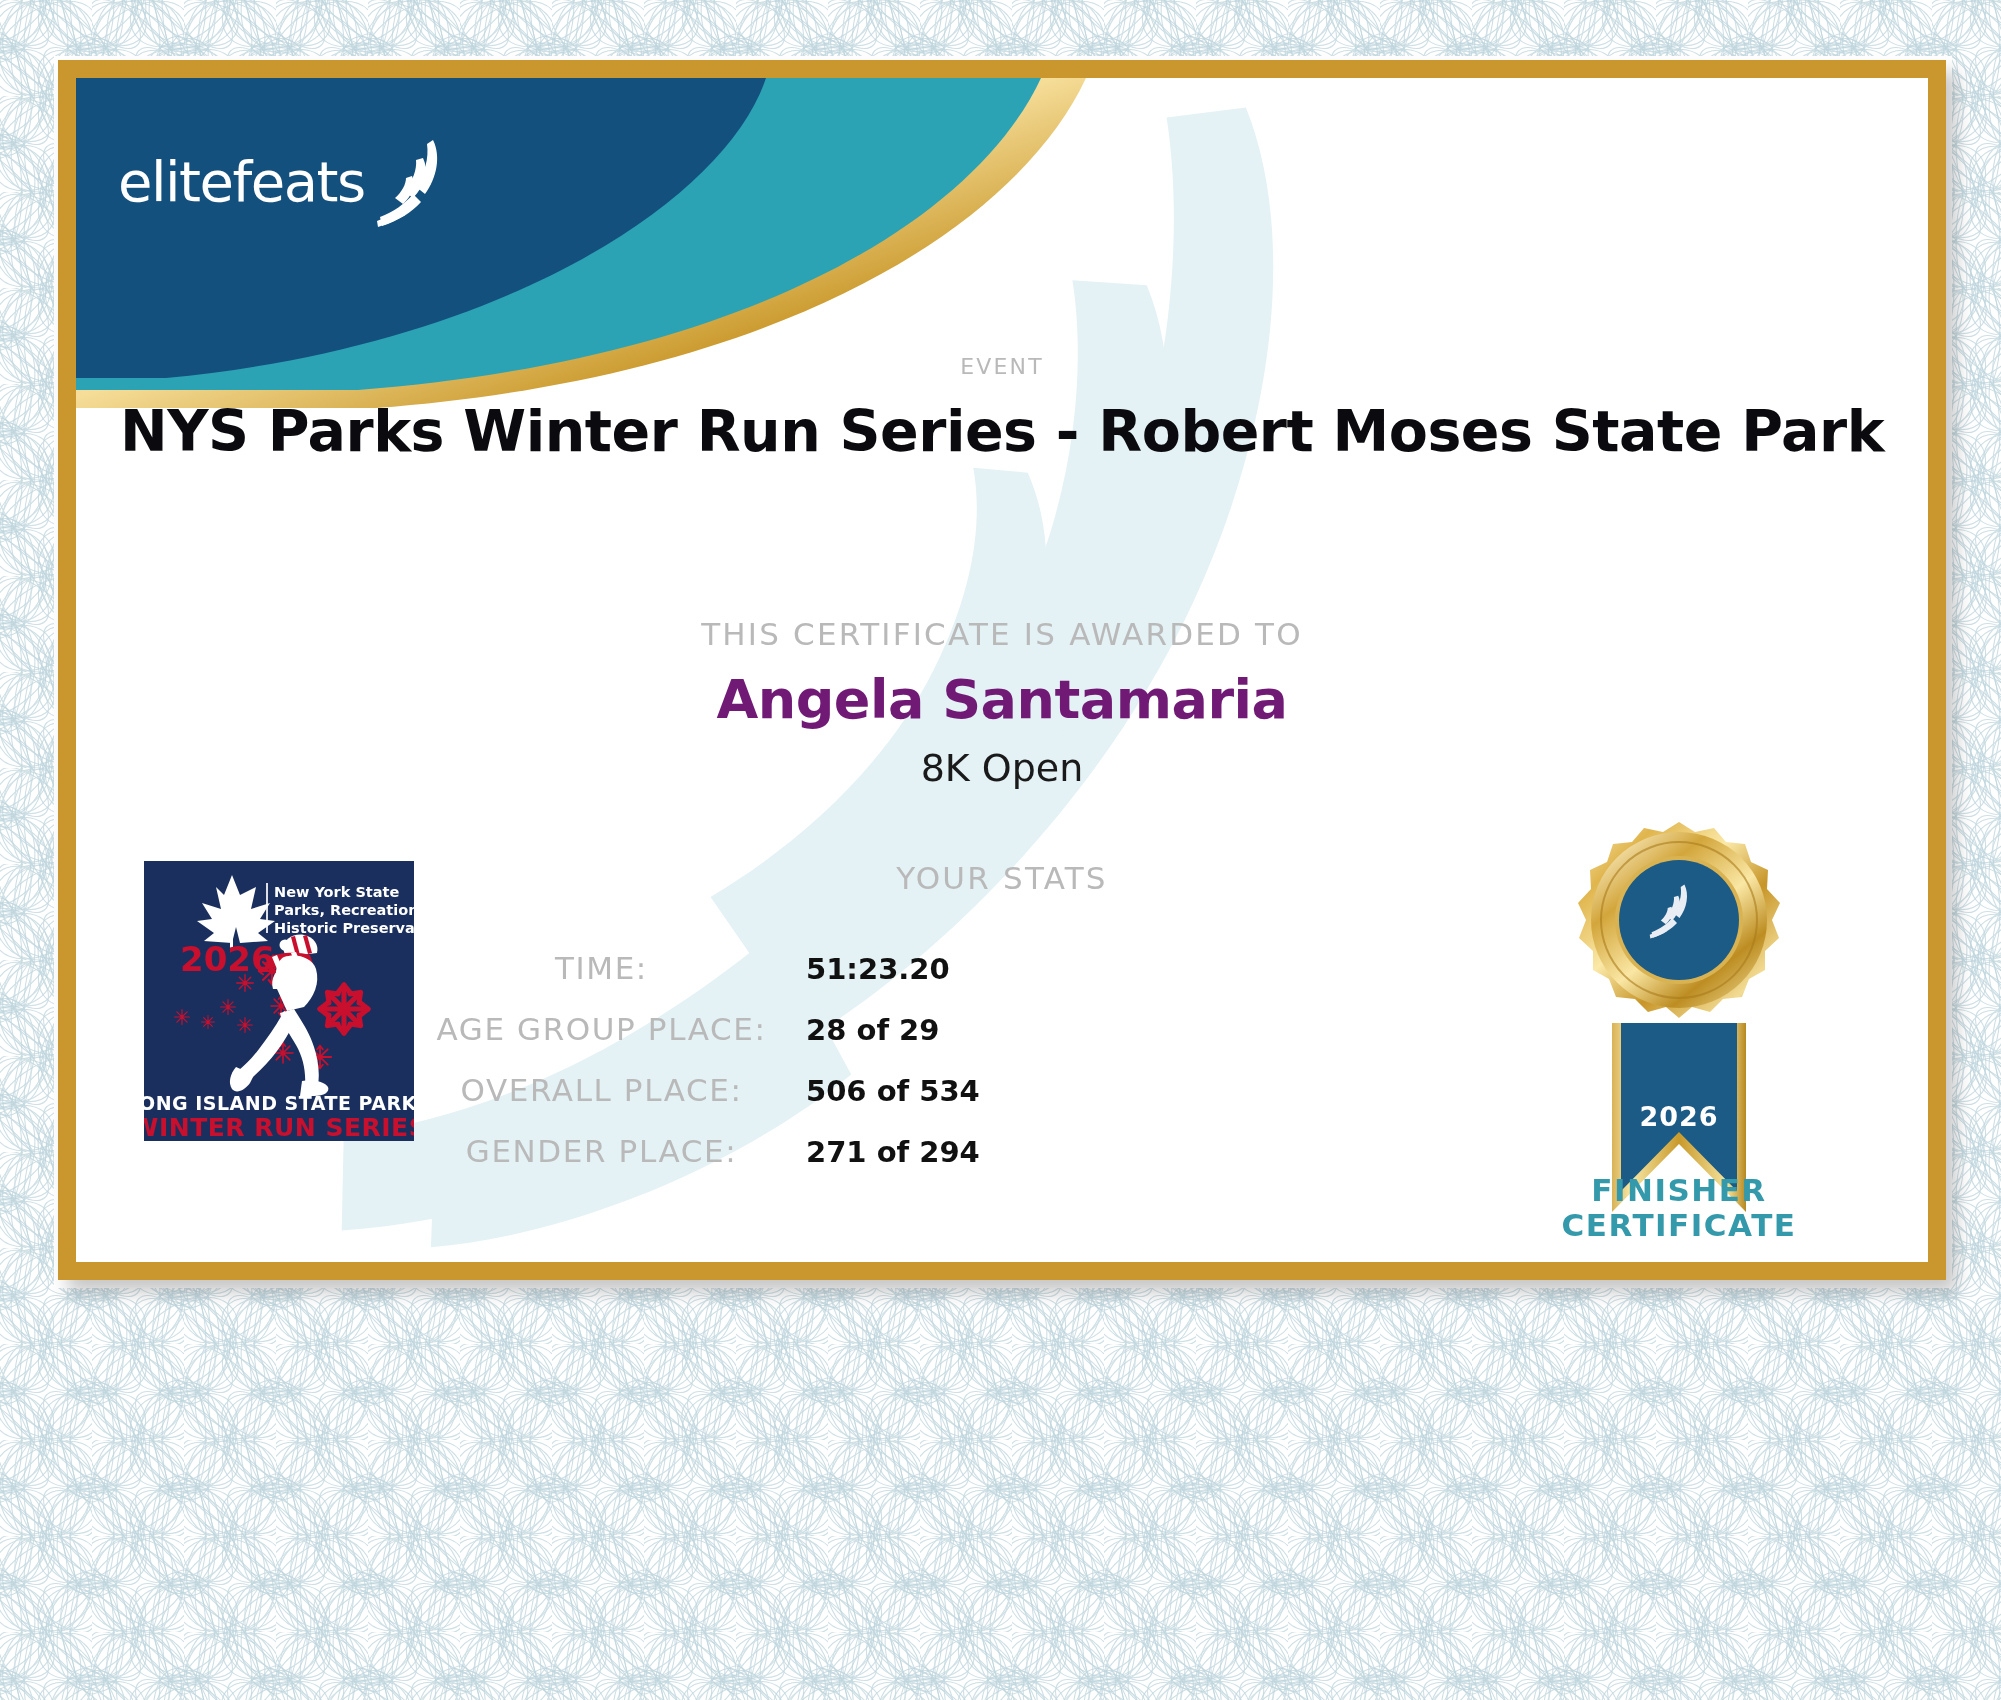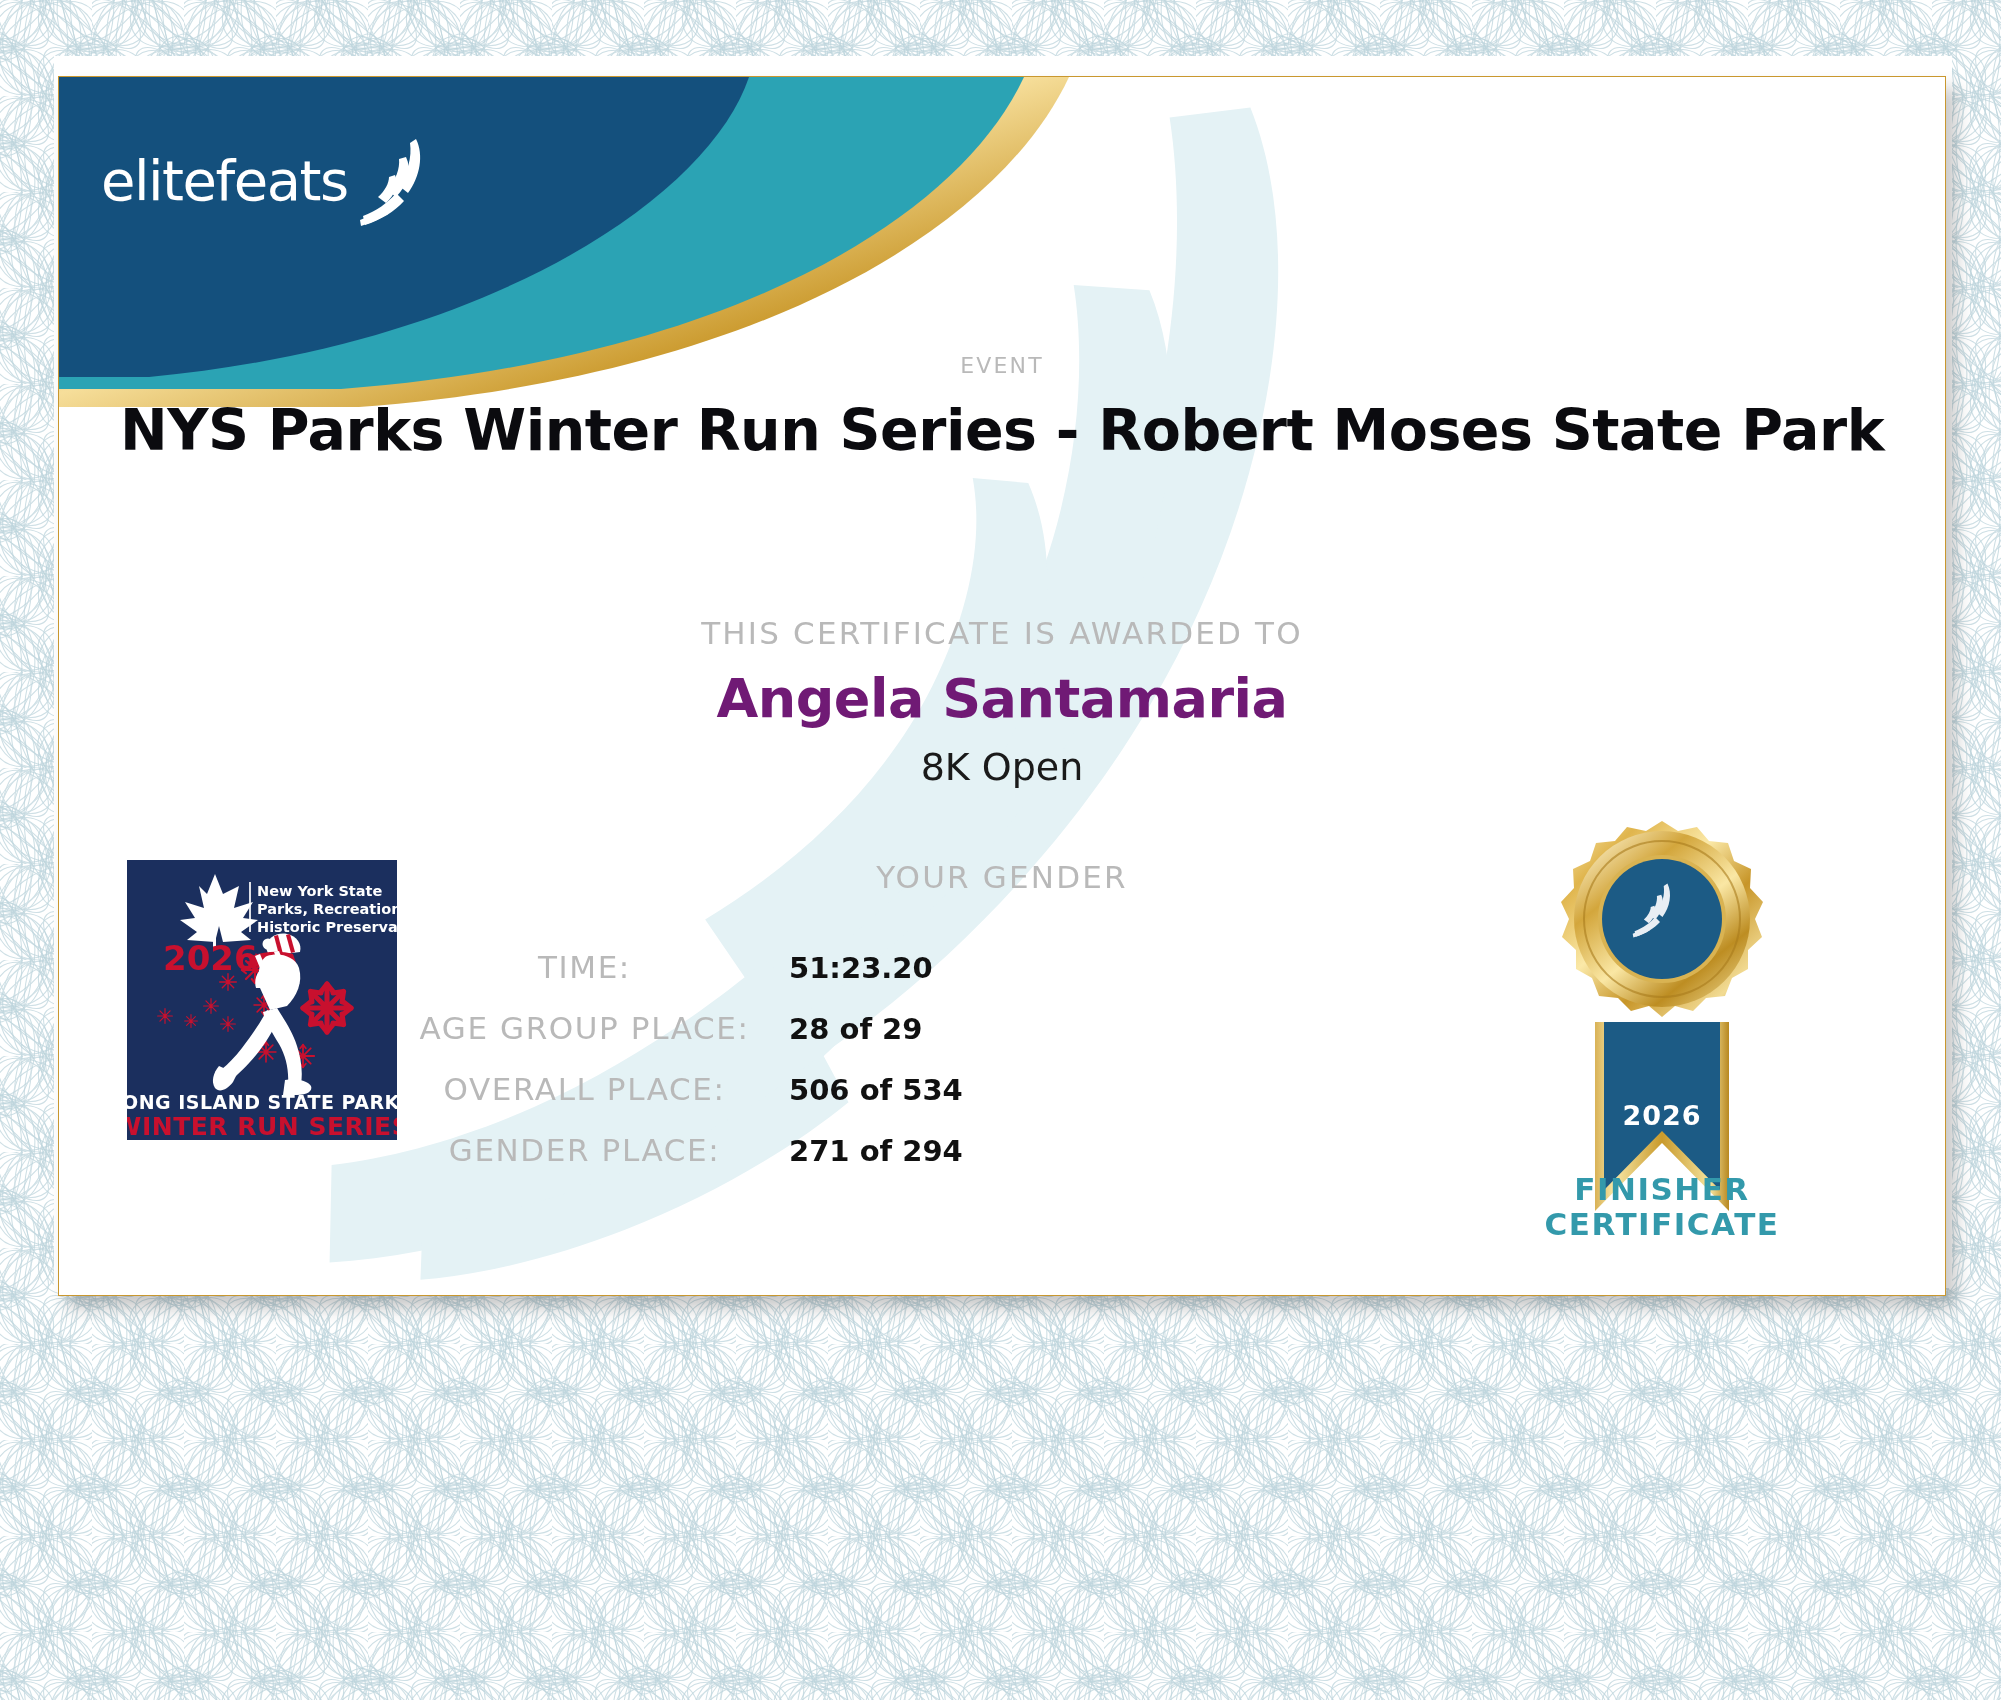--- a/index.html
+++ b/index.html
@@ -10,24 +10,24 @@
     overflow:hidden;
   }
   #root{position:relative;width:2001px;height:1700px;overflow:hidden;background:#fff;}
 
   
   .guilloche{position:absolute;inset:0;z-index:1;pointer-events:none;}
 
   
   .card{
     position:absolute;
-    left:58px;top:76px;
+    left:58px;top:60px;
     width:1888px;height:1220px;
     background:#C9972E;
-    padding:1px;
+    padding:18px;
     box-sizing:border-box;
     box-shadow:10px 12px 16px rgba(80,80,80,.32);
     z-index:3;
   }
   .card-inner{
     position:relative;
     width:100%;height:100%;
     background:#ffffff;
     overflow:hidden;
   }
@@ -235,21 +235,21 @@
 
       <div class="content">
 
         <div class="label lbl-event">EVENT</div>
         <div class="event-title">NYS Parks Winter Run Series - Robert Moses State Park</div>
 
         <div class="label lbl-awarded">THIS CERTIFICATE IS AWARDED TO</div>
         <div class="recipient">Angela Santamaria</div>
         <div class="division">8K Open</div>
 
-        <div class="label lbl-stats">YOUR GENDER</div>
+        <div class="label lbl-stats">YOUR STATS</div>
 
         <div class="stats">
           <div class="stat-row">
             <span class="stat-label">TIME:</span>
             <span class="stat-value">51:23.20</span>
           </div>
           <div class="stat-row">
             <span class="stat-label">AGE GROUP PLACE:</span>
             <span class="stat-value">28 of 29</span>
           </div>

